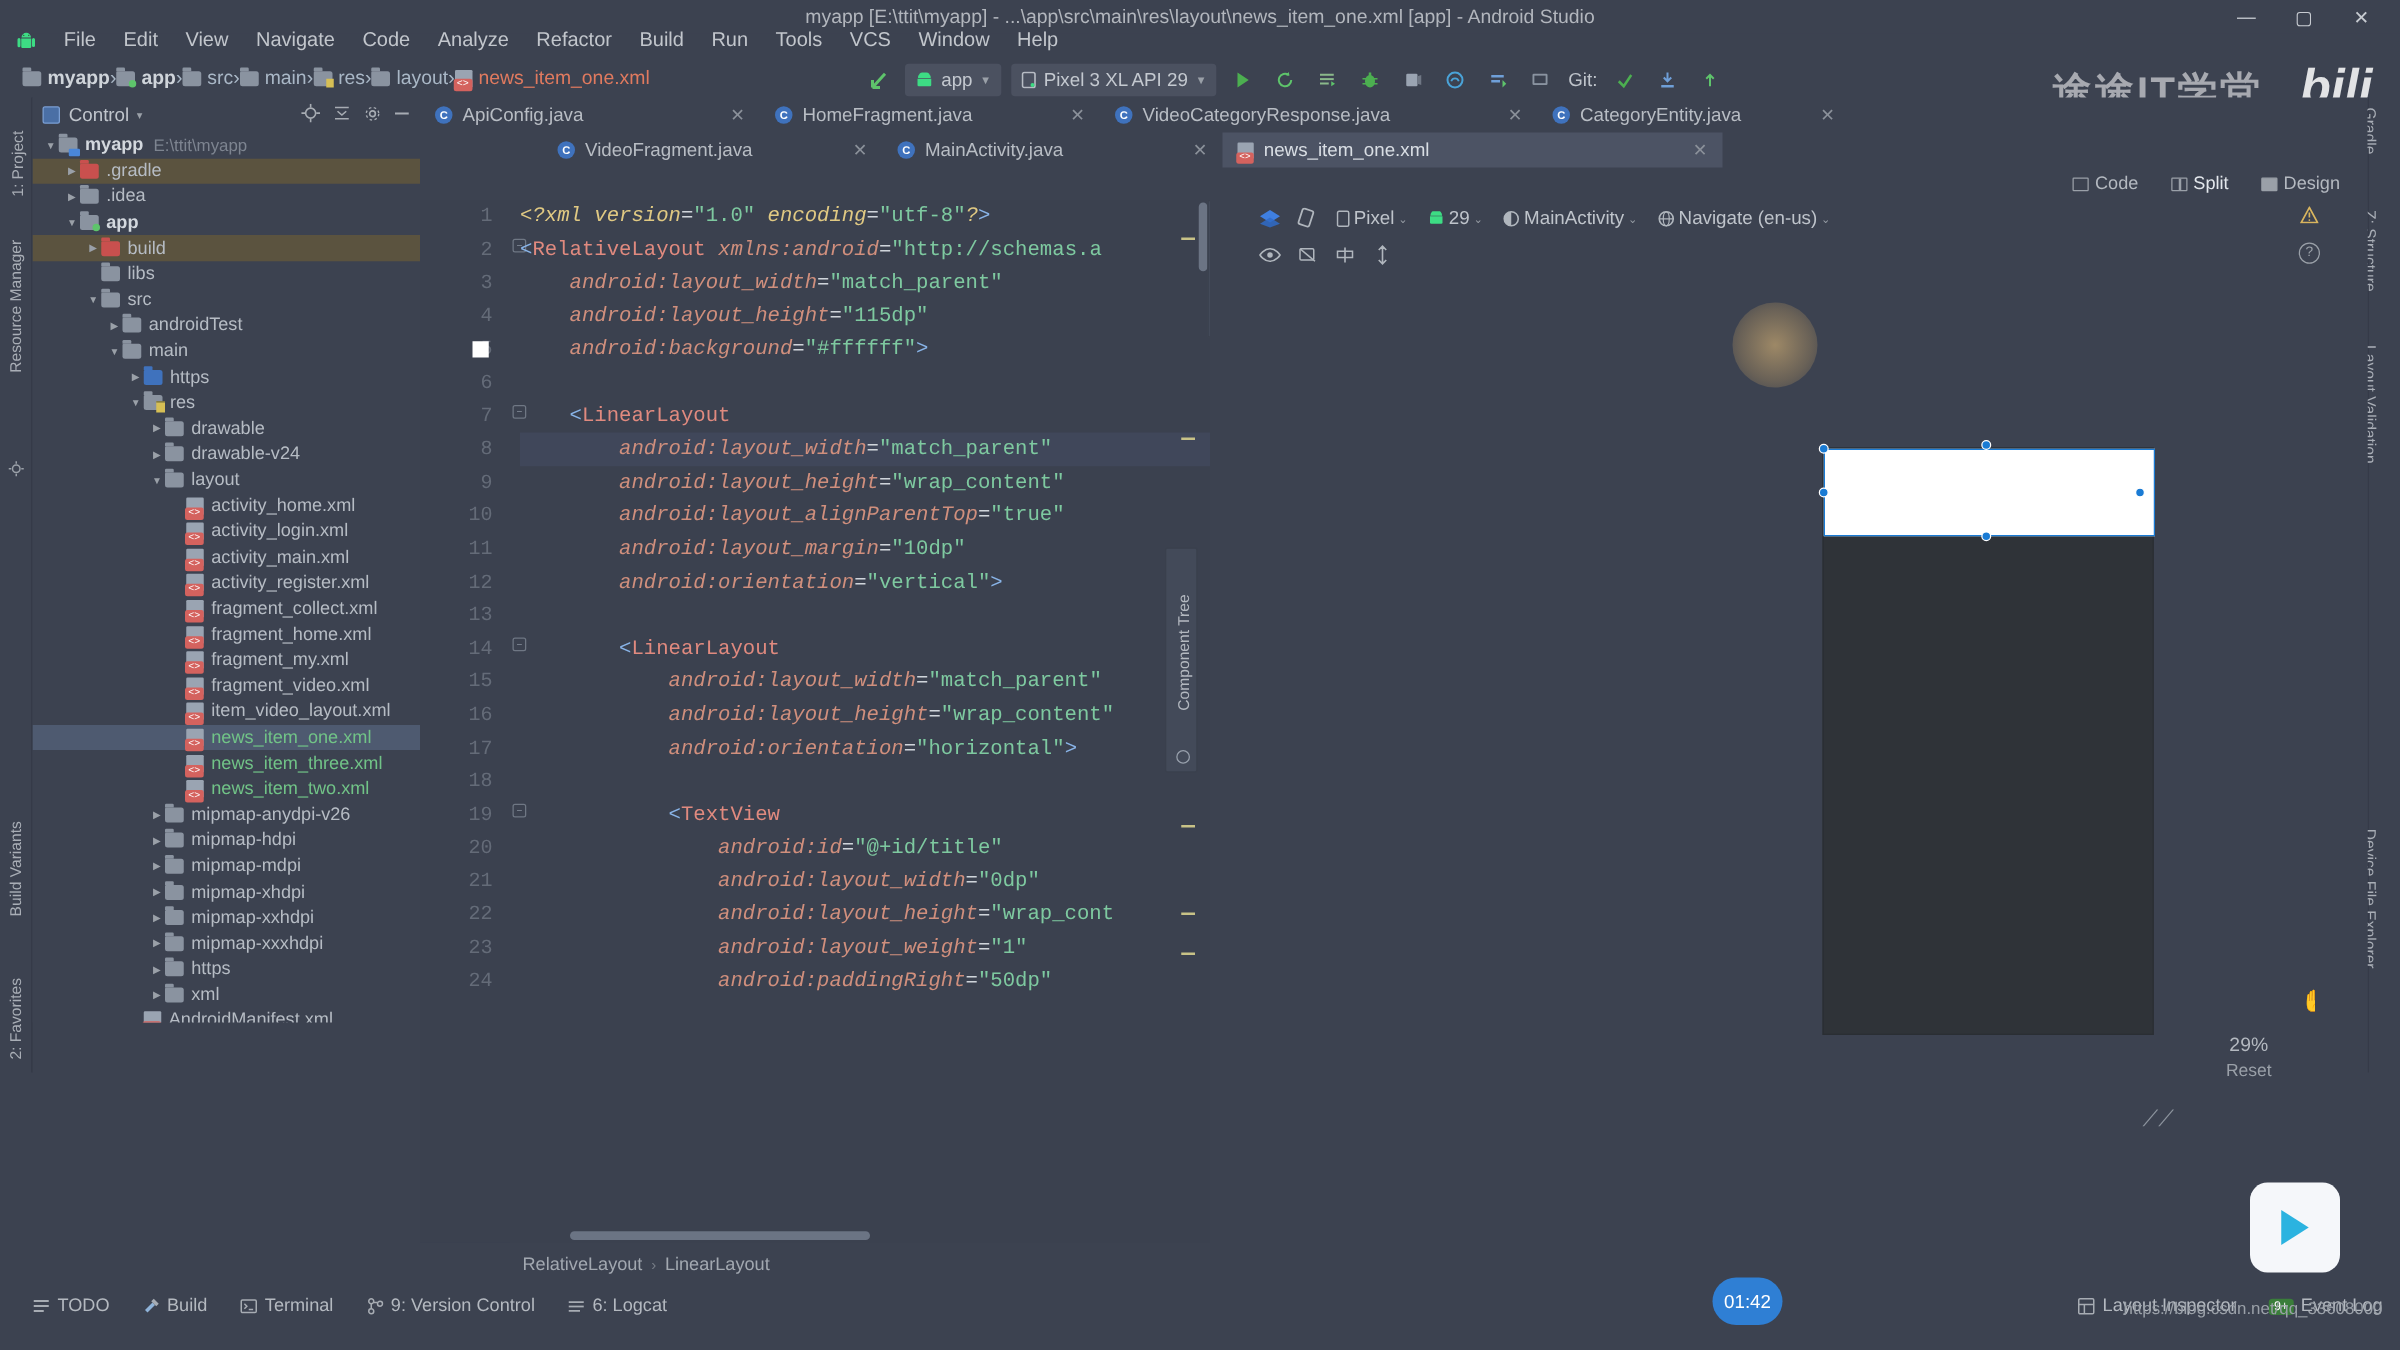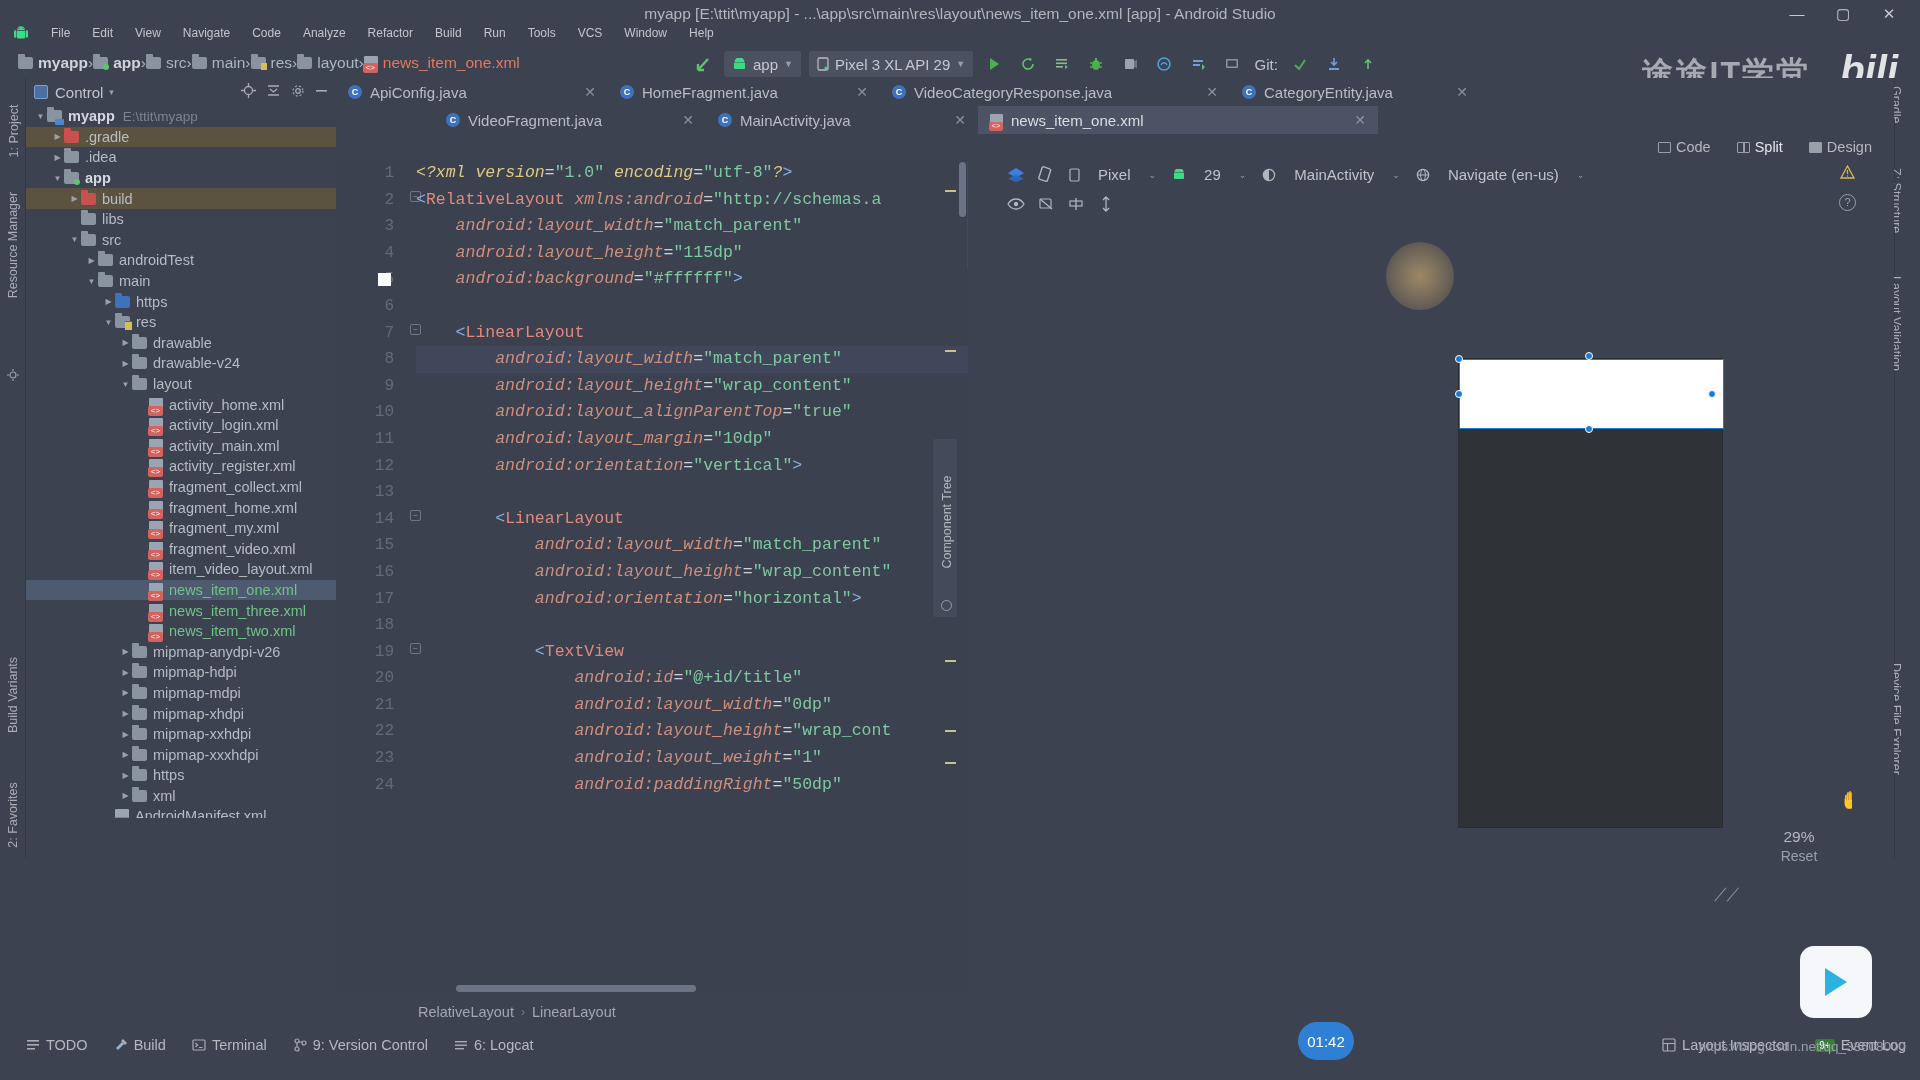--- a/index.html
+++ b/index.html
@@ -35,21 +35,21 @@
   .menubar {
     position: absolute; top: 20px; left: 0; width: 1920px; height: 26px;
     display: flex; align-items: center; padding-left: 8px; gap: 0px;
     z-index: 5;
   }
   .droid-logo {
     width: 26px; height: 26px; display: flex; align-items: center; justify-content: center;
     margin-right: 6px;
   }
   .menu-item {
-    font-size: 12px; color: #c2c6cc; padding: 3px 11px; white-space: nowrap;
+    font-size: 16px; color: #c2c6cc; padding: 3px 11px; white-space: nowrap;
   }
 
   
   .navbar {
     position: absolute; top: 48px; left: 0; width: 1920px; height: 30px;
     display: flex; align-items: center; padding-left: 18px;
   }
   .crumb { display: flex; align-items: center; font-size: 15.5px; color: #a9b7c6; }
   .crumb.bold .lbl { font-weight: bold; color: #cfd4da; }
   .folder-ico {
@@ -237,21 +237,21 @@
   
   .design-panel {
     position:absolute; top:82px; left:632px; right:0; bottom:42px;
     background:#3c4250;
   }
   .design-toolbar {
     position:absolute; top:0; left:28px; right:0; height:58px;
   }
   .dt-row { display:flex; align-items:center; gap:6px; height:29px; padding-left:8px;}
   .dt-ico { width:24px;height:24px;display:flex;align-items:center;justify-content:center;}
-  .dt-combo { display:flex;align-items:center;gap:18px;font-size:15px;color:#bfc4cb;padding:0 5px;}
+  .dt-combo { display:flex;align-items:center;gap:3px;font-size:15px;color:#bfc4cb;padding:0 5px;}
   .dt-combo .caret{font-size:9px;color:#9aa0a8;}
 
   .warn-badge {
     position:absolute; right:36px; top:5px; display:flex; align-items:center; gap:3px;
     color:#d9b55e; font-size:13px;
   }
   .help-badge { position:absolute; right:38px; top:34px; width:17px;height:17px;border:1.4px solid #9aa0a8;border-radius:50%;
     color:#9aa0a8;font-size:11px;text-align:center;line-height:15px;}
 
   .canvas {
@@ -318,21 +318,21 @@
     background:#3c4250; display:flex; align-items:center; padding-left:10px;
     font-size:14px; color:#b0b5bc; gap:8px;
   }
   .statusbar .daemon { color:#b0b5bc; }
   .status-right {
     position:absolute; right:10px; bottom:0; height:24px; display:flex; align-items:center;
     gap:20px; font-size:14px; color:#b0b5bc;
   }
   .lock-ico { width:11px;height:13px;border:1.4px solid #9aa0a8;border-radius:2px; position:relative;}
   .clock-badge {
-    position:absolute; left:1298px; bottom:20px; width:56px;height:38px;border-radius:19px;
+    position:absolute; left:1370px; bottom:20px; width:56px;height:38px;border-radius:19px;
     background:#2f7fd4; color:#fff; font-size:15px; display:flex; align-items:center; justify-content:center;
   }
 
   
   .wm {
     position:absolute; right:110px; top:52px;
     font-size:32px; font-weight:bold; color:rgba(255,255,255,0.55);
     letter-spacing:2px; pointer-events:none;
   }
   .wm-b {

